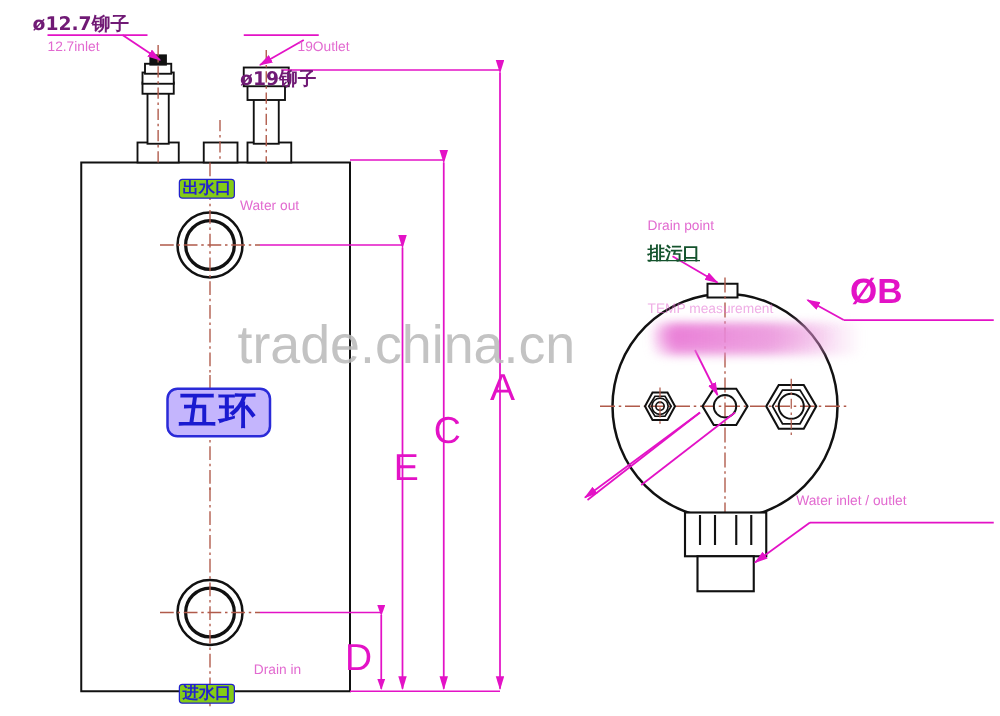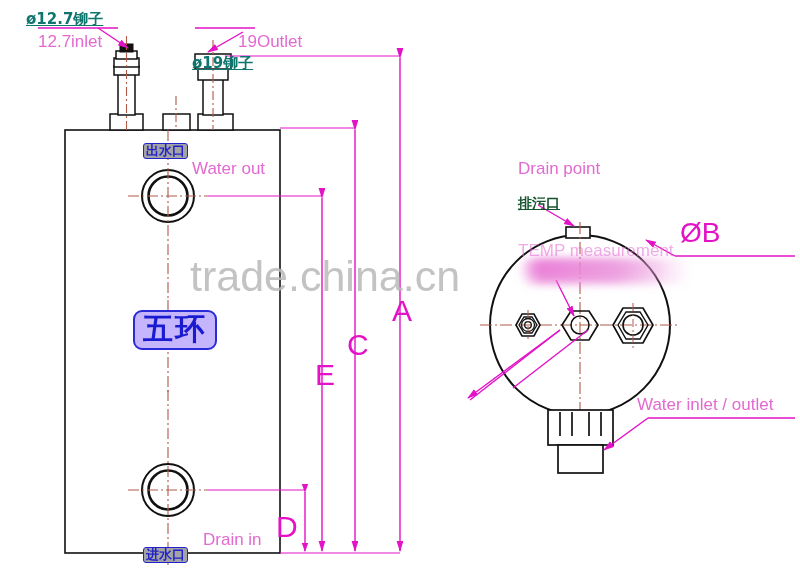--- a/index.html
+++ b/index.html
@@ -6,32 +6,32 @@
   body{
     width:800px;height:573px;overflow:hidden;position:relative;
     font-family:"Liberation Sans","DejaVu Sans",sans-serif;
   }
   #stage{position:absolute;left:0;top:0;width:800px;height:573px;}
   svg#drawing{position:absolute;left:0;top:0;width:800px;height:573px;}
 
   .lbl{position:absolute;white-space:nowrap;line-height:1;}
 
   
-  .en{color:#e26ad0;font-size:17px;font-family:"Liberation Sans",sans-serif;}
-  
-  .cn-mag{color:#0f766e;font-size:15px;font-weight:bold;font-family:"DejaVu Sans",sans-serif;
-          text-decoration:underline;}
+  .en{color:#e26ad0;font-size:11px;font-family:"Liberation Sans",sans-serif;}
+  
+  .cn-mag{color:#701a75;font-size:15px;font-weight:bold;font-family:"DejaVu Sans",sans-serif;
+          }
   .cn-mag2{color:#14532d;font-size:14px;font-weight:bold;font-family:"DejaVu Sans",sans-serif;}
   
   .dim{color:#e312c6;font-size:30px;font-family:"Liberation Sans",sans-serif;}
-  .dimB{color:#e312c6;font-size:28px;font-weight:normal;font-family:"Liberation Sans",sans-serif;}
+  .dimB{color:#e312c6;font-size:28px;font-weight:bold;font-family:"Liberation Sans",sans-serif;}
   
   .port{
     color:#2222cc;font-size:13px;font-weight:bold;font-family:"DejaVu Sans",sans-serif;
-    border:1.3px solid #2222cc;border-radius:3px;padding:0px 2px 1px 2px;background:#a3a3a3;
+    border:1.3px solid #2222cc;border-radius:3px;padding:0px 2px 1px 2px;background:#84cc16;
   }
   
   .logo{
     color:#1a1ad0;font-size:30px;font-weight:bold;font-family:"DejaVu Sans",sans-serif;
     border:2px solid #2a2ad8;border-radius:9px;padding:2px 8px 4px 8px;background:#c4b5fd;
     letter-spacing:2px;
   }
   
   .wm{
     position:absolute;color:#b9b9b9;font-size:43px;font-family:"Liberation Sans",sans-serif;
@@ -218,21 +218,21 @@
   <div class="lbl port" style="left:143px;top:531px;margin-top:16px;">进水口</div>
   <div class="lbl en" style="left:203px;top:531px;">Drain in</div>
 
   <div class="lbl logo" style="left:133px;top:310px;">五环</div>
 
   <div class="lbl dim" style="left:392px;top:296px;">A</div>
   <div class="lbl dim" style="left:347px;top:330px;">C</div>
   <div class="lbl dim" style="left:315px;top:360px;">E</div>
   <div class="lbl dim" style="left:276px;top:512px;">D</div>
 
-  <div class="lbl en" style="left:518px;top:160px;">Drain point</div>
+  <div class="lbl en" style="left:518px;top:176px;">Drain point</div>
   <div class="lbl cn-mag2" style="left:518px;top:196px;text-decoration:underline;">排污口</div>
 
   <div class="lbl en" style="left:518px;top:242px;opacity:.55;">TEMP measurement</div>
 
   <div class="lbl dimB" style="left:680px;top:219px;">ØB</div>
 
   <div class="lbl en" style="left:637px;top:396px;">Water inlet / outlet</div>
 
 </div>
 

